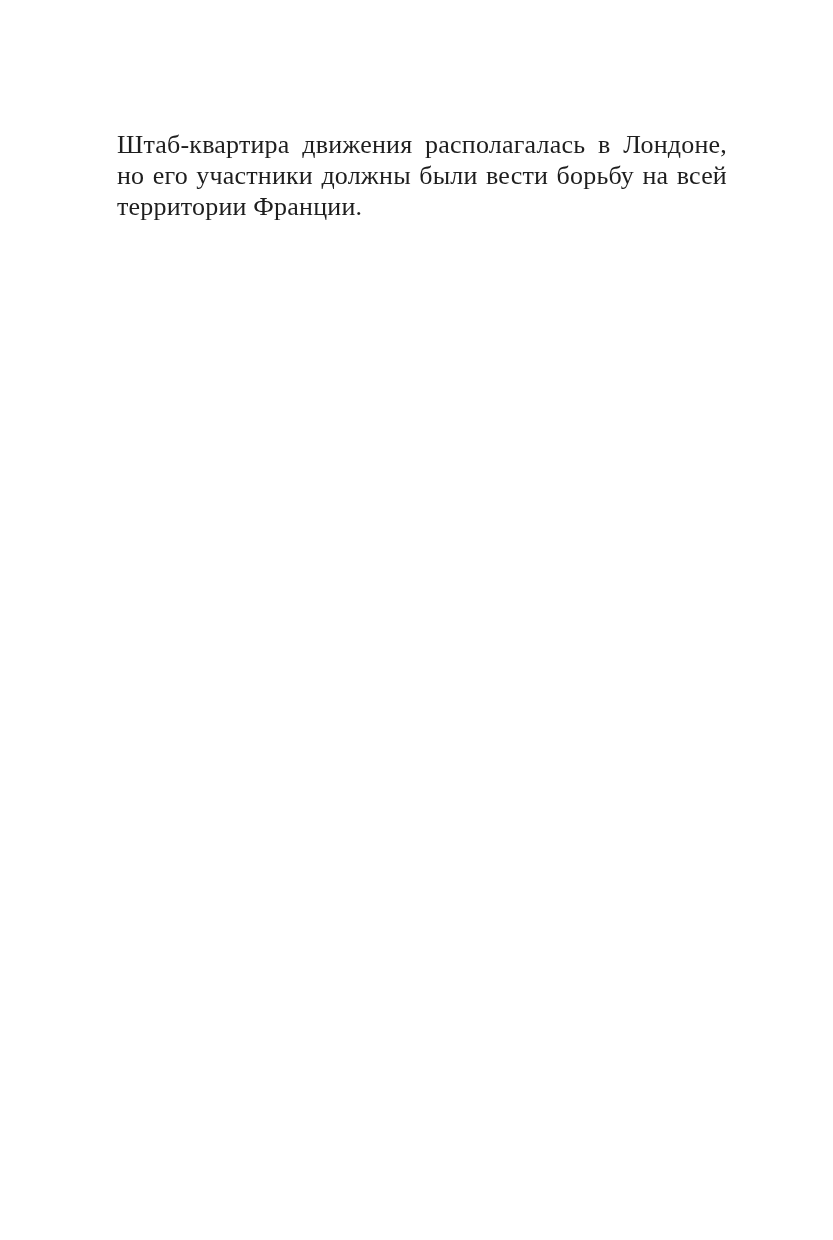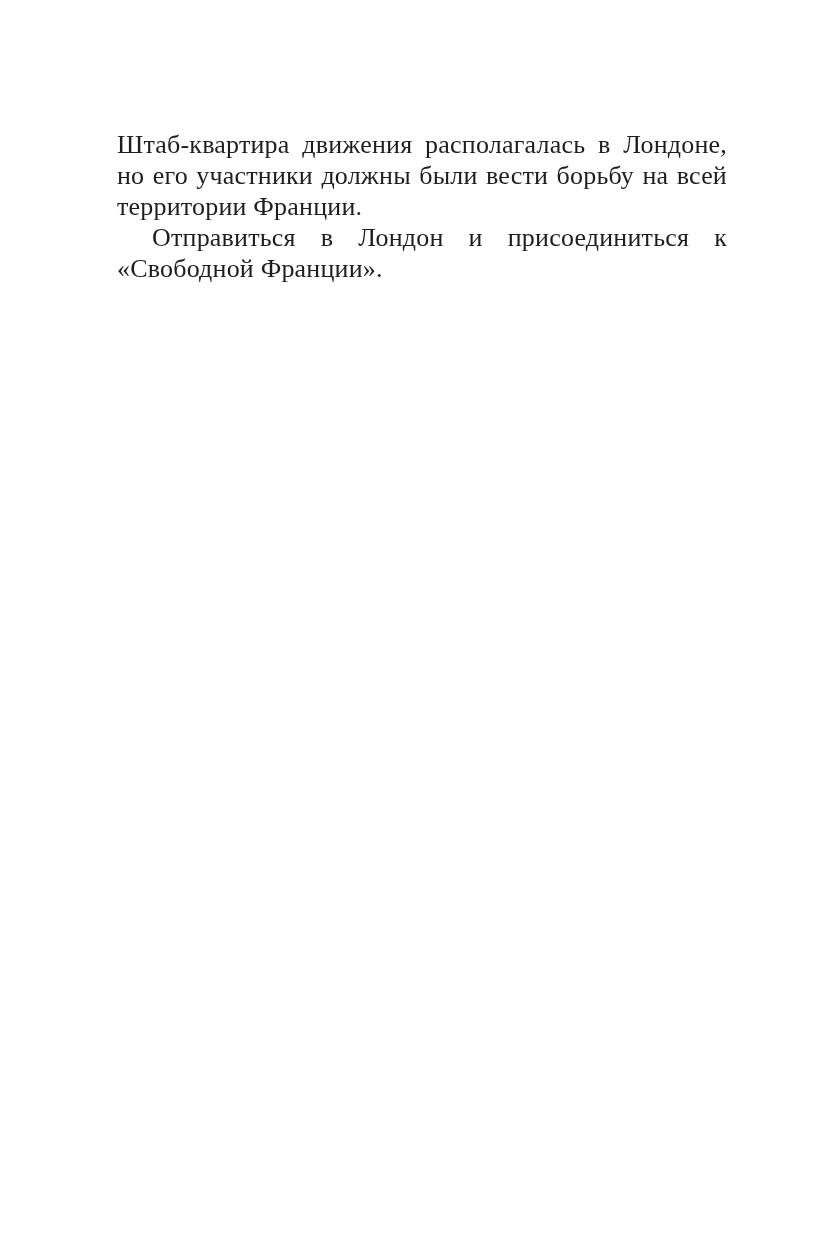--- a/index.html
+++ b/index.html
@@ -41,15 +41,14 @@
   .paragraph.continued {
     text-indent: 0;
   }
 </style>
 </head>
 <body>
 
 <div class="book-page">
   <div class="text-column">
     <p class="paragraph continued">Штаб-квартира движения располагалась в Лондоне, но его участники должны были вести борьбу на всей территории Франции.</p>
-    <p class="paragraph">Отправиться в Лондон и присоединиться к «Свободной Франции».</p>
   </div>
 </div>
 
 </body></html>

